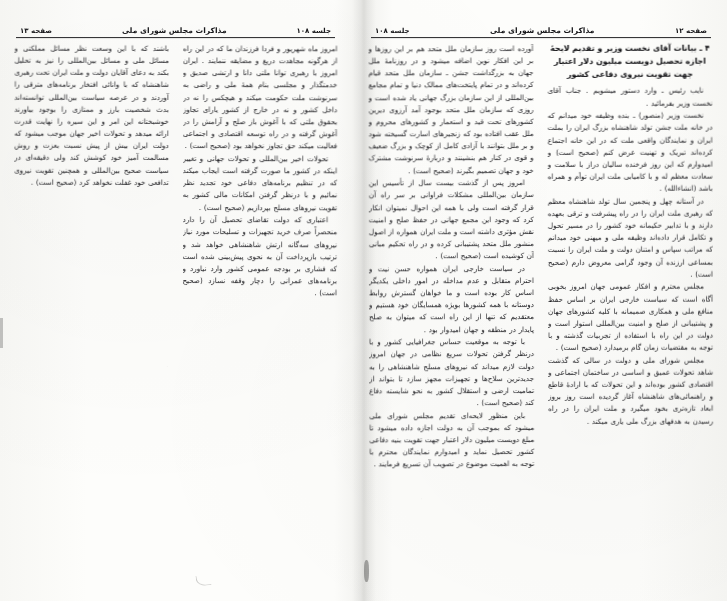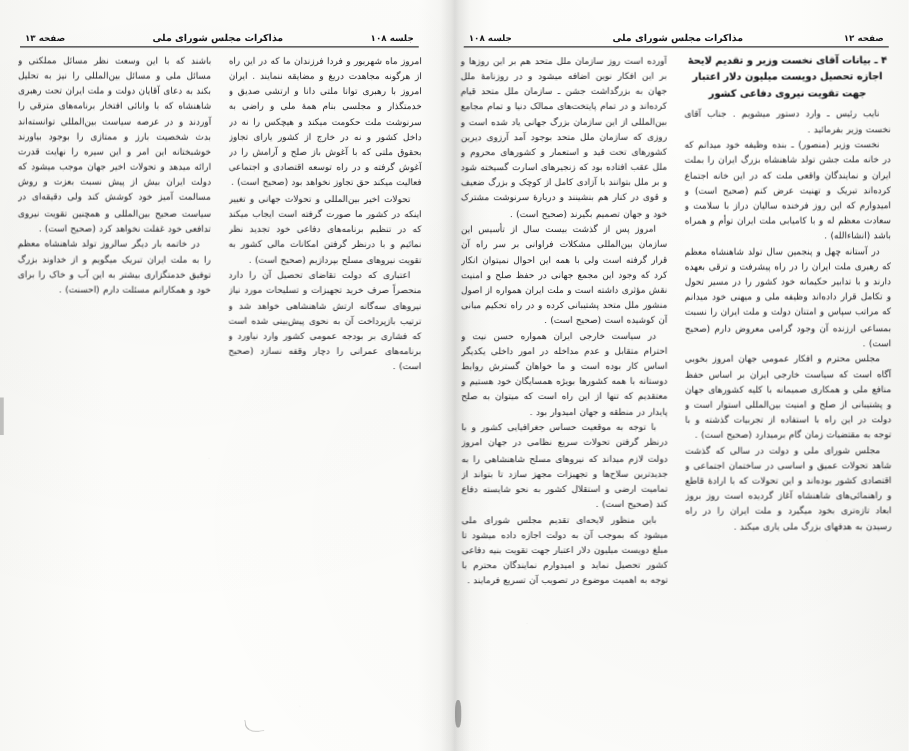--- a/index.html
+++ b/index.html
@@ -261,21 +261,20 @@
         <div class="col-inner">
           <p class="para">امروز ماه شهریور و فردا فرزندان ما که در این راه از هرگونه مجاهدت دریغ و مضایقه ننمایند . ایران امروز با رهبری توانا ملتی دانا و ارتشی صدیق و خدمتگذار و مجلسی بنام همهٔ ملی و راضی به سرنوشت ملت حکومت میکند و هیچکس را نه در داخل کشور و نه در خارج از کشور یارای تجاوز بحقوق ملتی که با آغوش باز صلح و آرامش را در آغوش گرفته و در راه توسعه اقتصادی و اجتماعی فعالیت میکند حق تجاوز نخواهد بود (صحیح است) .</p>
           <p class="para indent">تحولات اخیر بین‌المللی و تحولات جهانی و تغییر اینکه در کشور ما صورت گرفته است ایجاب میکند که در تنظیم برنامه‌های دفاعی خود تجدید نظر نمائیم و با درنظر گرفتن امکانات مالی کشور به تقویت نیروهای مسلح بپردازیم (صحیح است) .</p>
           <p class="para indent">اعتباری که دولت تقاضای تحصیل آن را دارد منحصراً صرف خرید تجهیزات و تسلیحات مورد نیاز نیروهای سه‌گانه ارتش شاهنشاهی خواهد شد و ترتیب بازپرداخت آن به نحوی پیش‌بینی شده است که فشاری بر بودجه عمومی کشور وارد نیاورد و برنامه‌های عمرانی را دچار وقفه نسازد (صحیح است) .</p>
         </div>
       </div>
 
       <div class="col">
         <div class="col-inner">
           <p class="para">باشند که با این وسعت نظر مسائل مملکتی و مسائل ملی و مسائل بین‌المللی را نیز به تحلیل بکند به دعای آقایان دولت و ملت ایران تحت رهبری شاهنشاه که با وانائی افتخار برنامه‌های مترقی را آوردند و در عرصه سیاست بین‌المللی توانسته‌اند بدث شخصیت بارز و ممتازی را بوجود بیاورند خوشبختانه این امر و این سیره را نهایت قدرت ارائه میدهد و تحولات اخیر جهان موجب میشود که دولت ایران بیش از پیش نسبت بعزت و روش مسالمت آمیز خود کوشش کند ولی دقیقه‌ای در سیاست صحیح بین‌المللی و همچنین تقویت نیروی تدافعی خود غفلت نخواهد کرد (صحیح است) .</p>
-          <p class="para indent">در خاتمه بار دیگر سالروز تولد شاهنشاه معظم را به ملت ایران تبریک میگویم و از خداوند بزرگ توفیق خدمتگزاری بیشتر به این آب و خاک را برای خود و همکارانم مسئلت دارم (احسنت) .</p>
         </div>
       </div>
 
     </div>
   </section>
 
 </div>
 
 <div class="gutter-shadow"></div>
 <div class="gutter-mark"></div>

